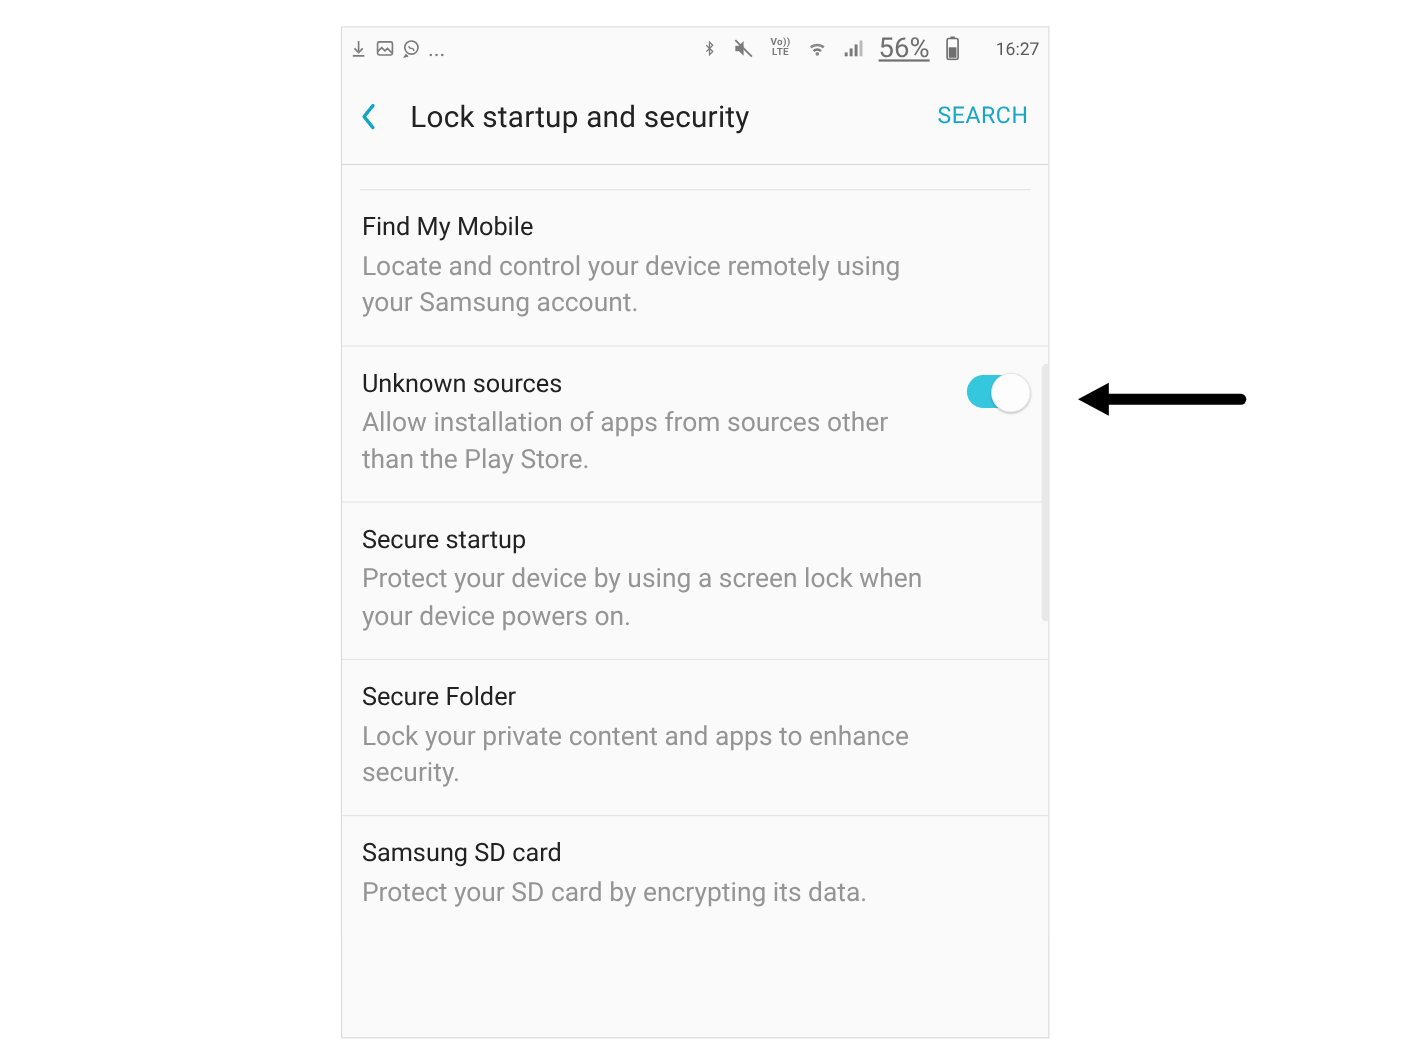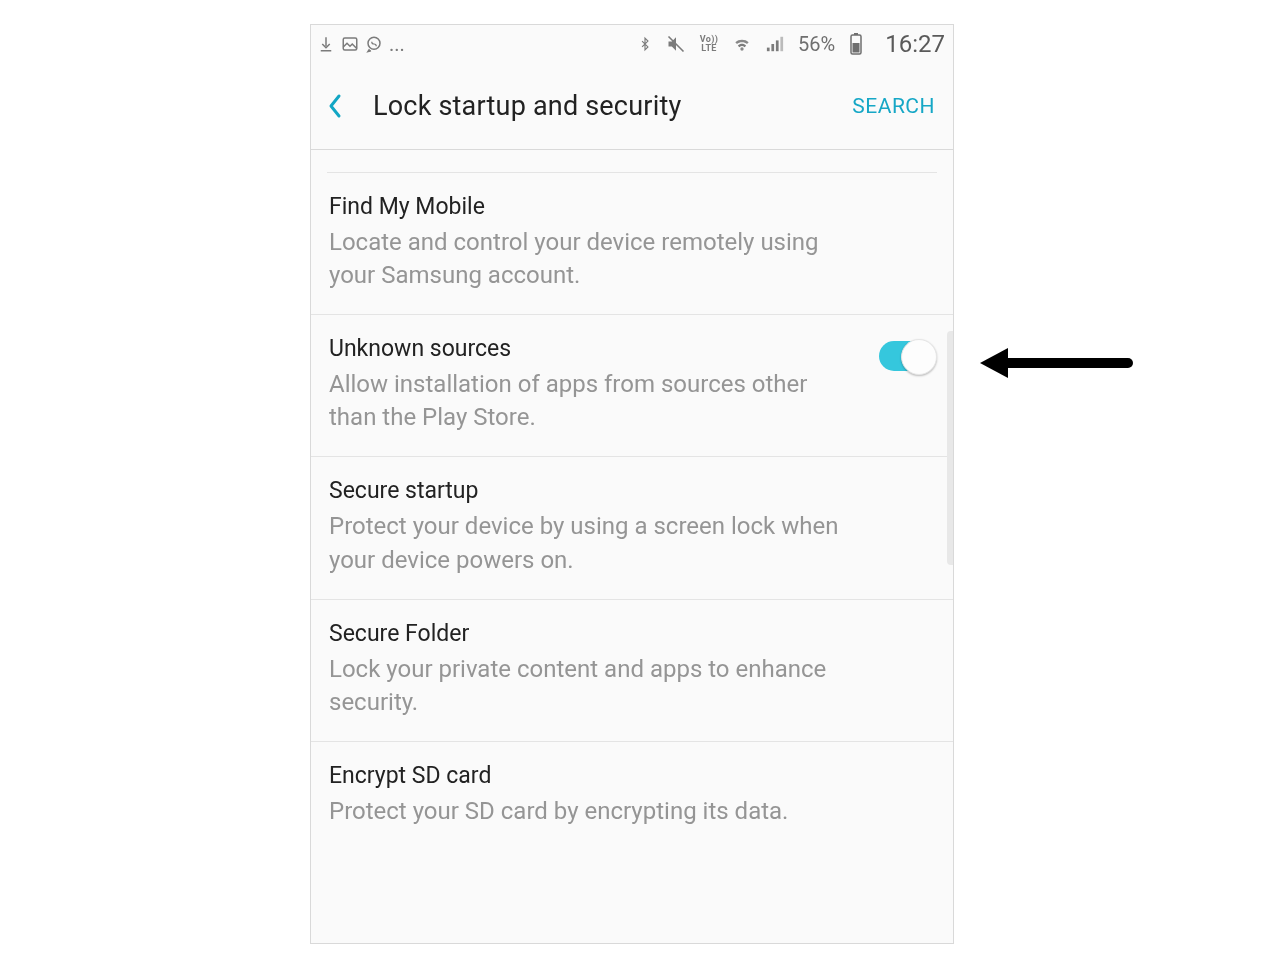--- a/index.html
+++ b/index.html
@@ -50,27 +50,28 @@
   .status-bar svg { display:block; }
   .vo-lte {
     font-size: 9px;
     line-height: 9px;
     font-weight: 700;
     text-align: center;
     letter-spacing: 0.3px;
     color: #7b7b7b;
   }
   .pct {
-    font-size: 20px;
+    font-size: 25px;
     color: #6f6f6f;
+    text-decoration: underline;
   }
   .clock {
-    font-size: 24px;
+    font-size: 16px;
     color: #5a5a5a;
-    margin-left: 8px;
+    margin-left: 18px;
   }
 
   
   .header {
     height: 86px;
     background: #fafafa;
     border-bottom: 1px solid #d9d9d9;
     display: flex;
     align-items: center;
     padding: 0 18px 0 16px;
@@ -276,21 +277,21 @@
 
       <div class="row">
         <div class="row-text">
           <div class="row-title">Secure Folder</div>
           <div class="row-sub">Lock your private content and apps to enhance security.</div>
         </div>
       </div>
 
       <div class="row">
         <div class="row-text">
-          <div class="row-title">Encrypt SD card</div>
+          <div class="row-title">Samsung SD card</div>
           <div class="row-sub">Protect your SD card by encrypting its data.</div>
         </div>
       </div>
 
     </div>
 
     <div class="scroll-indicator"></div>
   </div>
 
   <div class="arrow">

